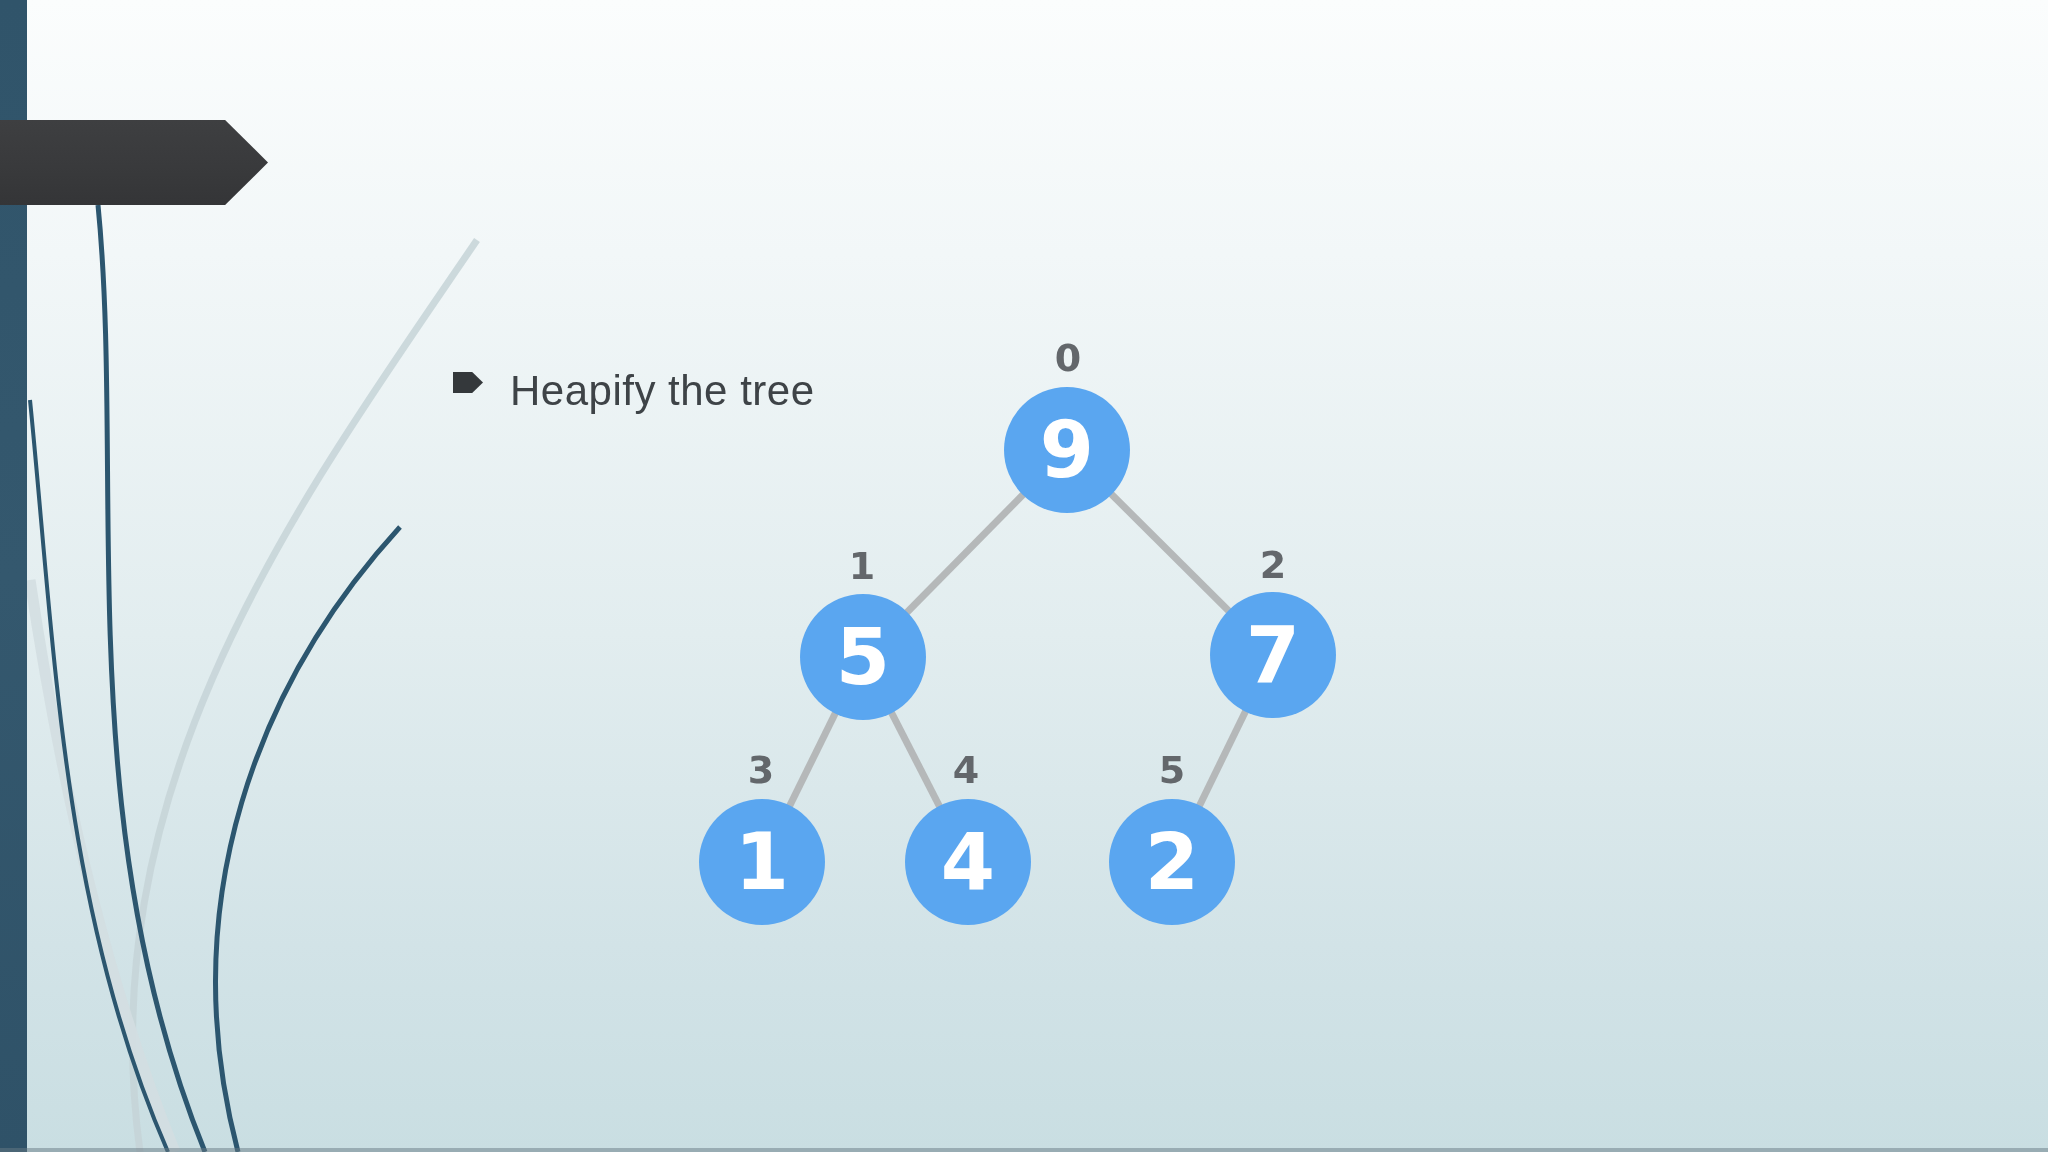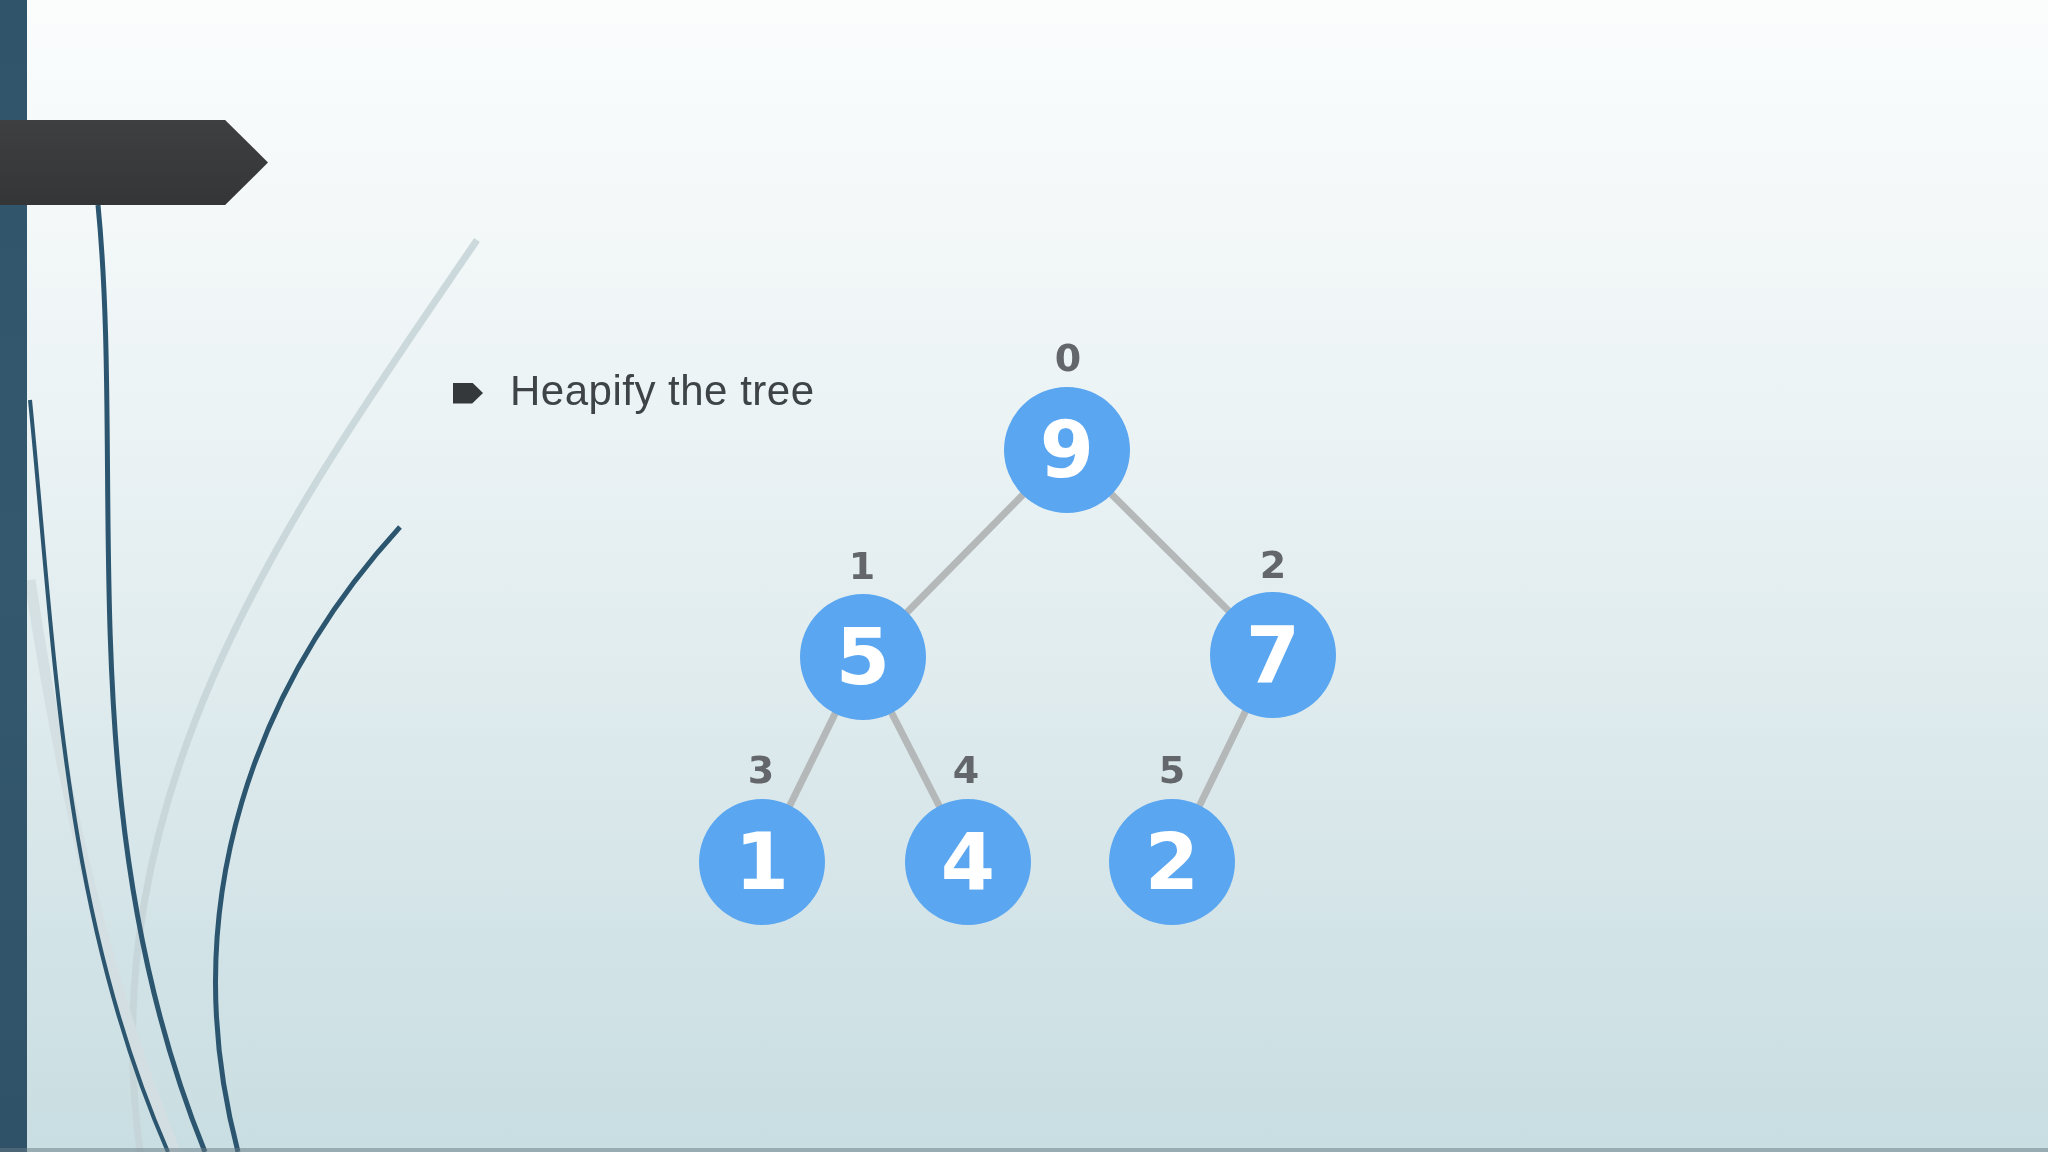--- a/index.html
+++ b/index.html
@@ -19,21 +19,21 @@
     z-index:4;
   }
   
   .banner{
     position:absolute;left:0;top:120px;width:268px;height:85px;
     background:linear-gradient(180deg,#3e3f41 0%,#393a3c 55%,#343537 100%);
     clip-path:polygon(0 0,84% 0,100% 50%,84% 100%,0 100%);
     z-index:5;
   }
   
-  .bullet-row{position:absolute;left:453px;top:368px;display:flex;align-items:center;z-index:6;}
+  .bullet-row{position:absolute;left:453px;top:368px;display:flex;align-items:flex-start;z-index:6;}
   .bullet-marker{
     display:inline-block;width:30px;height:21px;margin-top:4px;
     background:#34383b;
     clip-path:polygon(0 0,64% 0,100% 50%,64% 100%,0 100%);
   }
   .bullet-text{
     margin-left:27px;
     font-size:42px;line-height:46px;letter-spacing:0.5px;
     color:#3e4347;font-weight:400;white-space:nowrap;
   }

